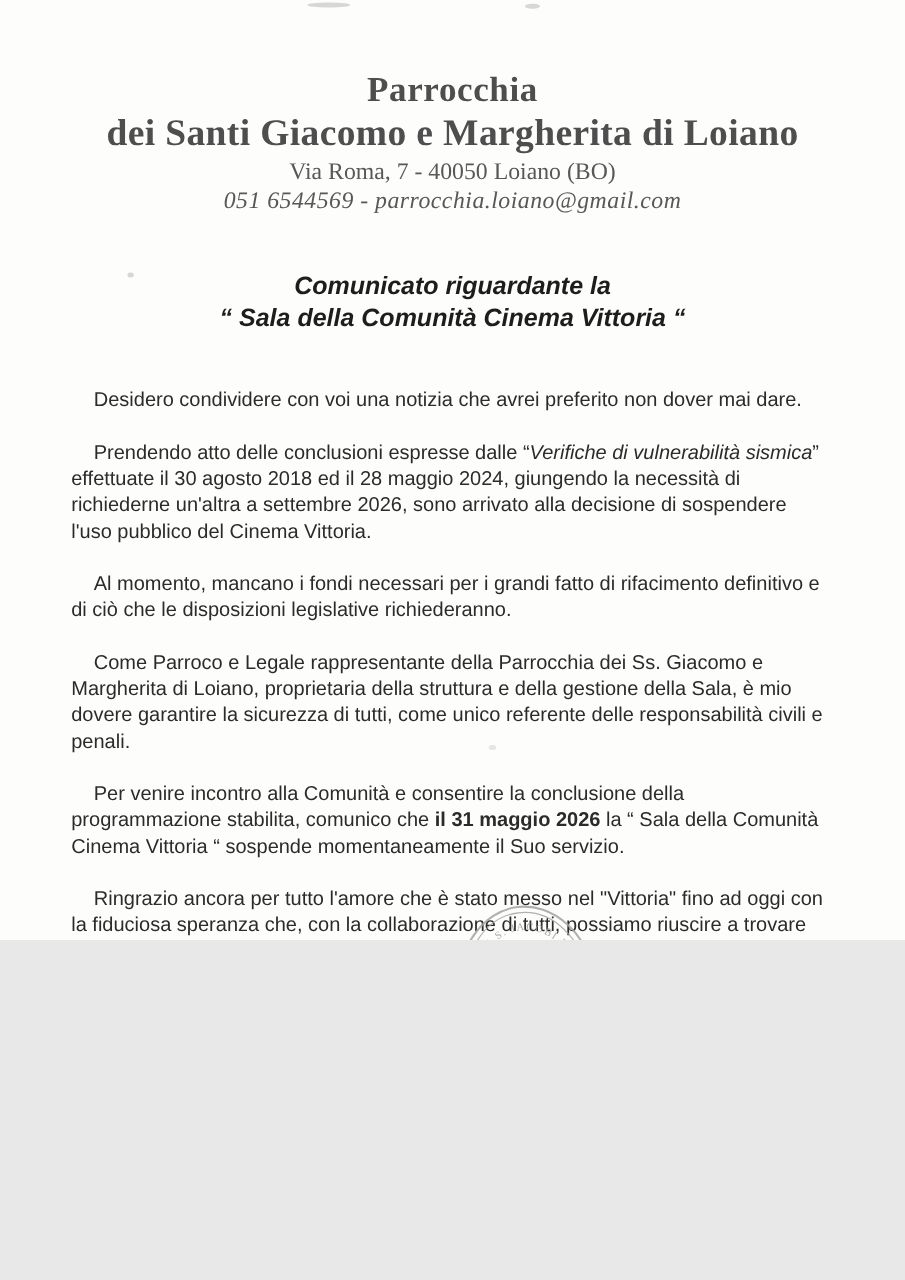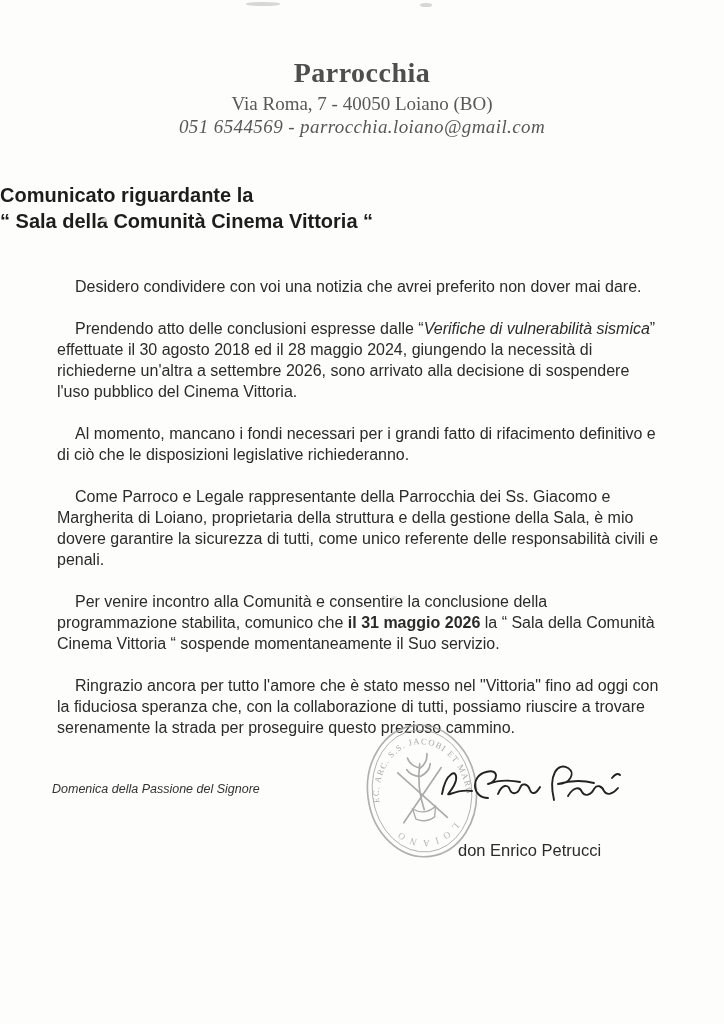--- a/index.html
+++ b/index.html
@@ -1,42 +1,44 @@
 <!DOCTYPE html>
 <html><head>
 <meta charset="utf-8">
 <style>
   * { margin:0; padding:0; box-sizing:border-box; }
   html,body { background:#e8e8e8; }
   .page {
     position:relative;
-    width:724px; height:1024px;
+    width:724px; height:752px;
     margin:0 auto;
     background:#fdfdfc;
     overflow:hidden;
     font-family:"Liberation Sans", sans-serif;
   }
   
   .letterhead {
     padding-top:56px;
     text-align:center;
     color:#4e4e4e;
     font-family:"Liberation Serif", serif;
   }
   .lh1 { font-size:28px; font-weight:bold; line-height:1.2; letter-spacing:0.5px; }
   .lh2 { font-size:30px; font-weight:bold; line-height:1.15; letter-spacing:0.3px; }
   .lh3 { font-size:19px; margin-top:3px; color:#585858;text-align:center; }
   .lh4 { font-size:19px; font-style:italic; margin-top:1px; color:#585858; letter-spacing:0.4px; }
   
   .doc-title {
     margin-top:44px;
+    text-align:center;
     font-weight:bold;
     font-size:20px;
     line-height:26px;
     color:#1d1d1d;
+    font-style:italic;
   }
   
   .body-text {
     margin:42px 58px 0 57px;
     font-size:16px;
     line-height:21px;
     color:#2b2b2b;
   }
   .body-text p { margin:0 0 21px 0; text-indent:18px; }
   .seg-italic { font-style:italic; }
@@ -76,20 +78,21 @@
 
 <div class="page">
 
   <div class="speck a"></div>
   <div class="speck b"></div>
   <div class="speck c"></div>
   <div class="speck d"></div>
 
   <div class="letterhead">
     <div class="lh1">Parrocchia</div>
+    <div class="lh2">dei Santi Giacomo e Margherita di Loiano</div>
     <div class="lh3">Via Roma, 7 - 40050 Loiano (BO)</div>
     <div class="lh4">051 6544569  -  parrocchia.loiano@gmail.com</div>
   </div>
 
   <div class="doc-title">
     <div>Comunicato riguardante la</div>
     <div>“ Sala della Comunità Cinema Vittoria “</div>
   </div>
 
   <div class="body-text">

